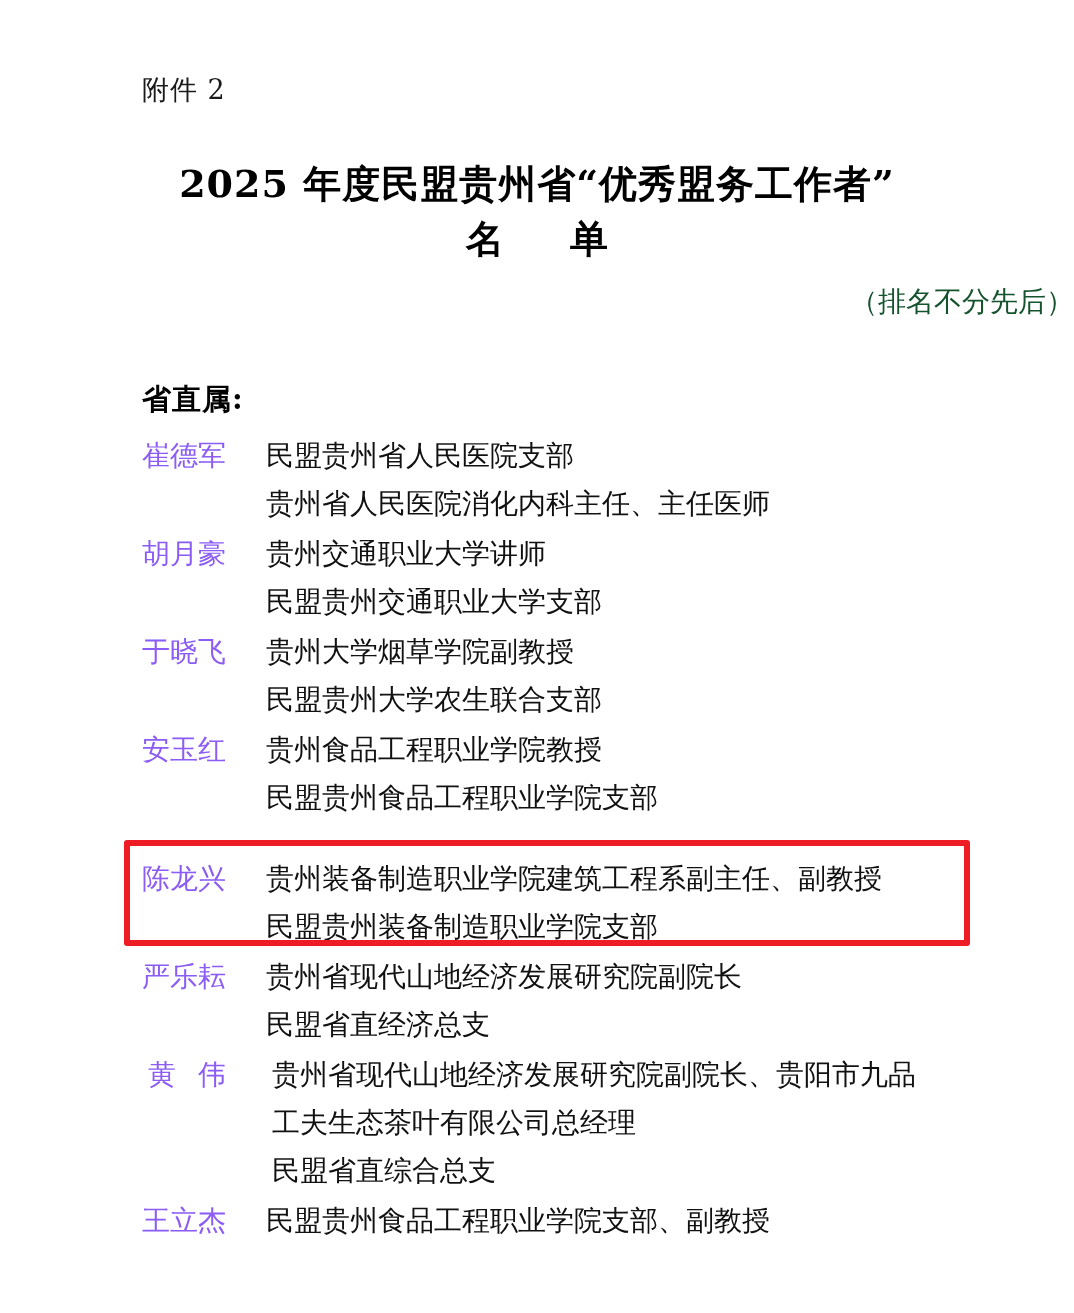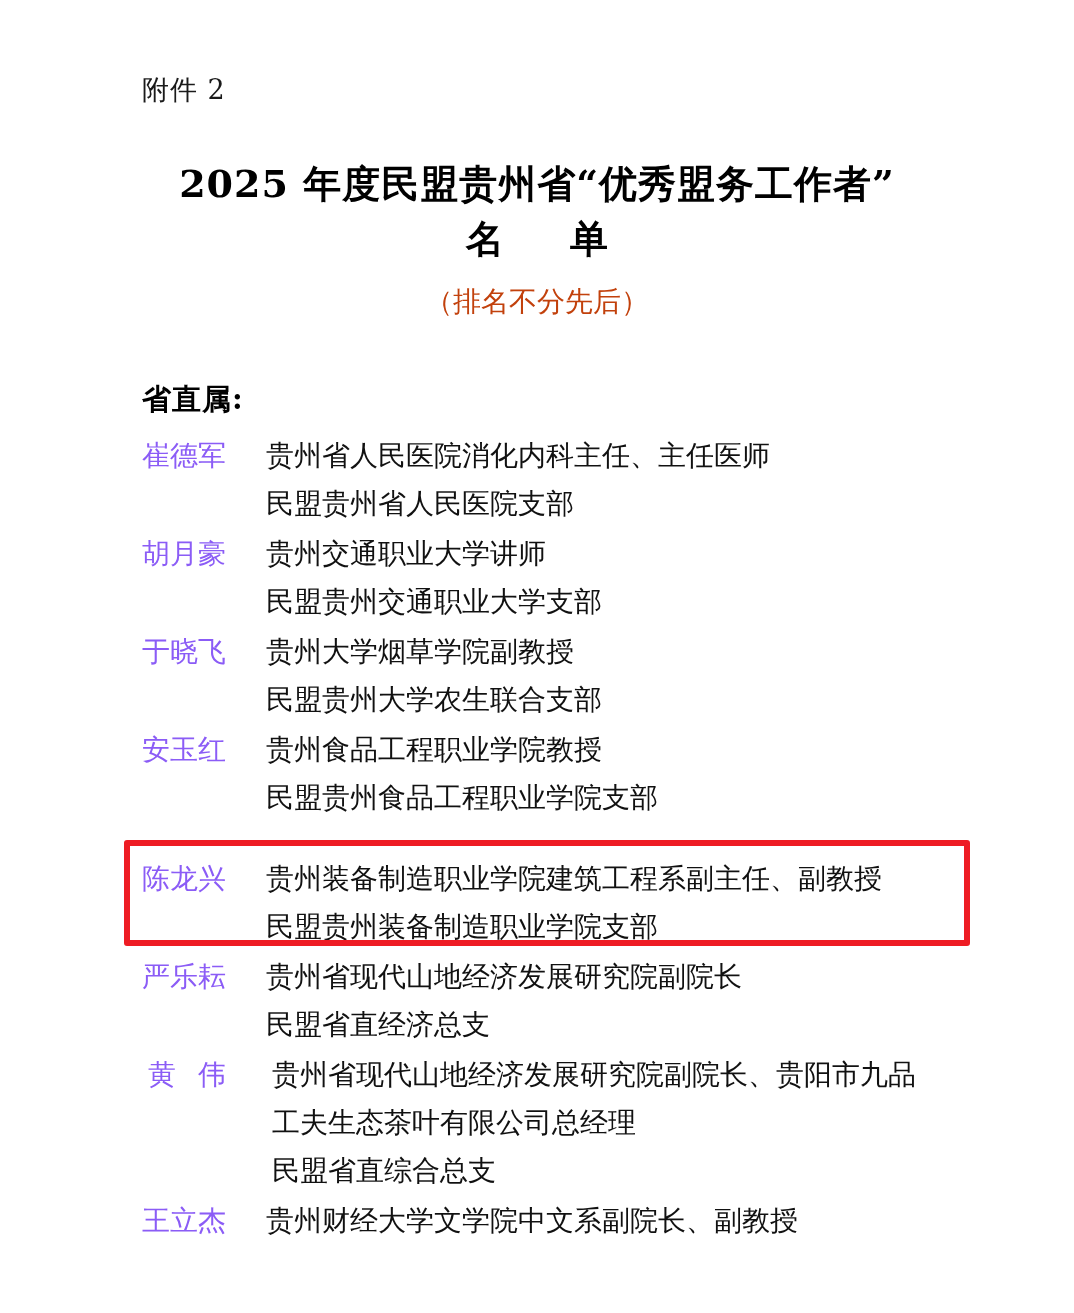--- a/index.html
+++ b/index.html
@@ -48,23 +48,23 @@
   .doc-title .line2 {
     display: block;
     letter-spacing: 14px;
     padding-left: 14px;
   }
   .doc-subtitle {
     position: absolute;
     left: 0;
     right: 0;
     top: 283px;
-    text-align: center;
+    text-align: right;
     font-size: 28px;
-    color: #c2410c;
+    color: #14532d;
     font-family: Liberation Sans, sans-serif;
   }
   .section {
     position: absolute;
     left: 142px;
     top: 380px;
     width: 860px;
   }
   .section-heading {
     font-size: 29px;
@@ -128,22 +128,22 @@
   </div>
 
   <div class="doc-subtitle">（排名不分先后）</div>
 
   <div class="section">
     <div class="section-heading">省直属:</div>
 
     <div class="entry">
       <div class="entry-name">崔德军</div>
       <div class="entry-lines">
+        <div class="entry-line">民盟贵州省人民医院支部</div>
         <div class="entry-line">贵州省人民医院消化内科主任、主任医师</div>
-        <div class="entry-line">民盟贵州省人民医院支部</div>
       </div>
     </div>
 
     <div class="entry">
       <div class="entry-name">胡月豪</div>
       <div class="entry-lines">
         <div class="entry-line">贵州交通职业大学讲师</div>
         <div class="entry-line">民盟贵州交通职业大学支部</div>
       </div>
     </div>
@@ -185,20 +185,20 @@
       <div class="entry-lines">
         <div class="entry-line">贵州省现代山地经济发展研究院副院长、贵阳市九品</div>
         <div class="entry-line">工夫生态茶叶有限公司总经理</div>
         <div class="entry-line">民盟省直综合总支</div>
       </div>
     </div>
 
     <div class="entry">
       <div class="entry-name">王立杰</div>
       <div class="entry-lines">
-        <div class="entry-line">贵州财经大学文学院中文系副院长、副教授</div>
+        <div class="entry-line">民盟贵州食品工程职业学院支部、副教授</div>
       </div>
     </div>
   </div>
 
   <div class="highlight-box" style="left:124px; top:840px; width:846px; height:106px;"></div>
 
 </div>
 
 </body></html>

